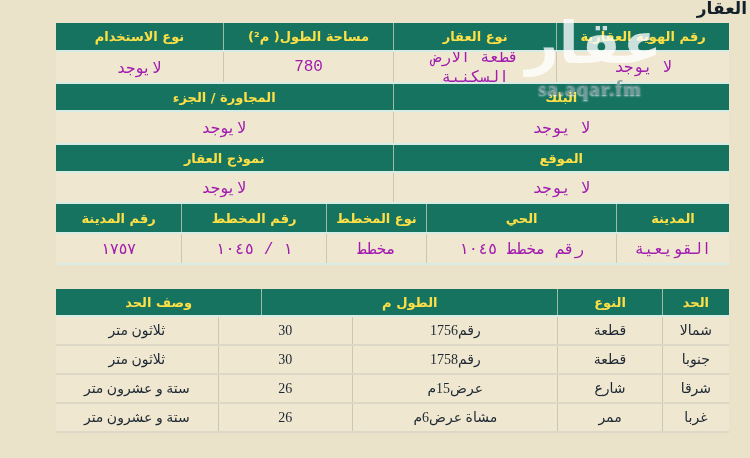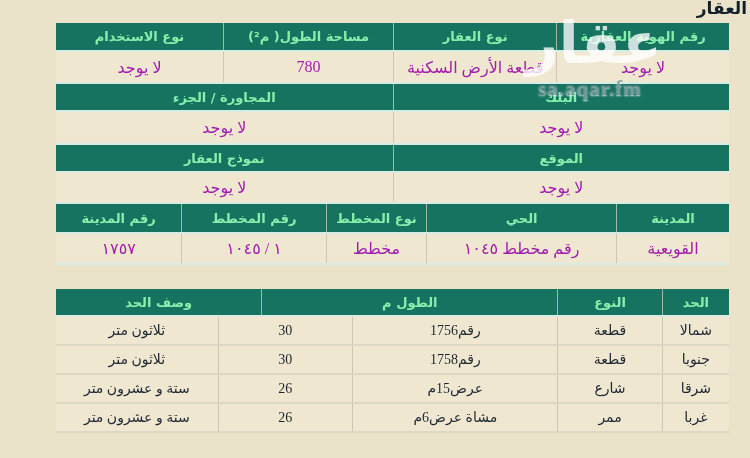--- a/index.html
+++ b/index.html
@@ -15,28 +15,28 @@
     font-size:17px;font-weight:bold;color:#131f29;
   }
   .tables{position:absolute;top:23px;left:40px;width:673px;}
   .row{display:flex;width:100%;box-sizing:border-box;}
   .row .cell{
     display:flex;align-items:center;justify-content:center;
     box-sizing:border-box;text-align:center;overflow:hidden;
     padding:0 3px;
   }
   .hdr{background:#16735f;border-bottom:2px solid #d7ece4;}
-  .hdr .cell{color:#86efac;font-size:13px;font-weight:bold;}
+  .hdr .cell{color:#fde047;font-size:13px;font-weight:bold;}
   .hdr .cell:not(:last-child){border-left:1px solid rgba(234,226,201,0.65);}
   .val{background:#efe7cf;border-bottom:2px solid #d7ece4;}
   .val .cell{
     color:#a21caf;font-size:16px;
     font-family:"Liberation Serif","DejaVu Sans",serif;
   }
-  .val .cell:not(:last-child){border-left:1px solid #cbc7b6;}
+  .val .cell:not(:last-child){border-left:1px solid #cbc7b6;font-family:Liberation Mono, monospace;}
   .brow{background:#efe7cf;border-bottom:2px solid #ddd8c5;}
   .brow .cell{
     color:#1c2733;font-size:14px;
     font-family:"Liberation Serif","DejaVu Sans",serif;
   }
   .brow .cell:not(:last-child){border-left:1px solid #cbc7b6;}
   
   .h-t1h{height:29px}.h-t1v{height:32px}
   .h-s1h{height:28px}.h-s1v{height:33px}
   .h-s2h{height:28px}.h-s2v{height:31px}

